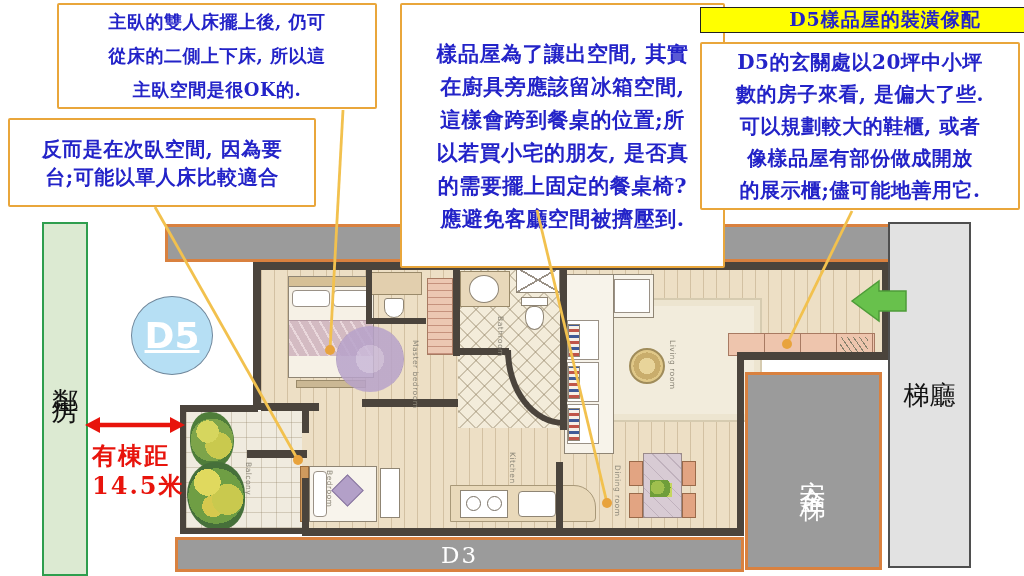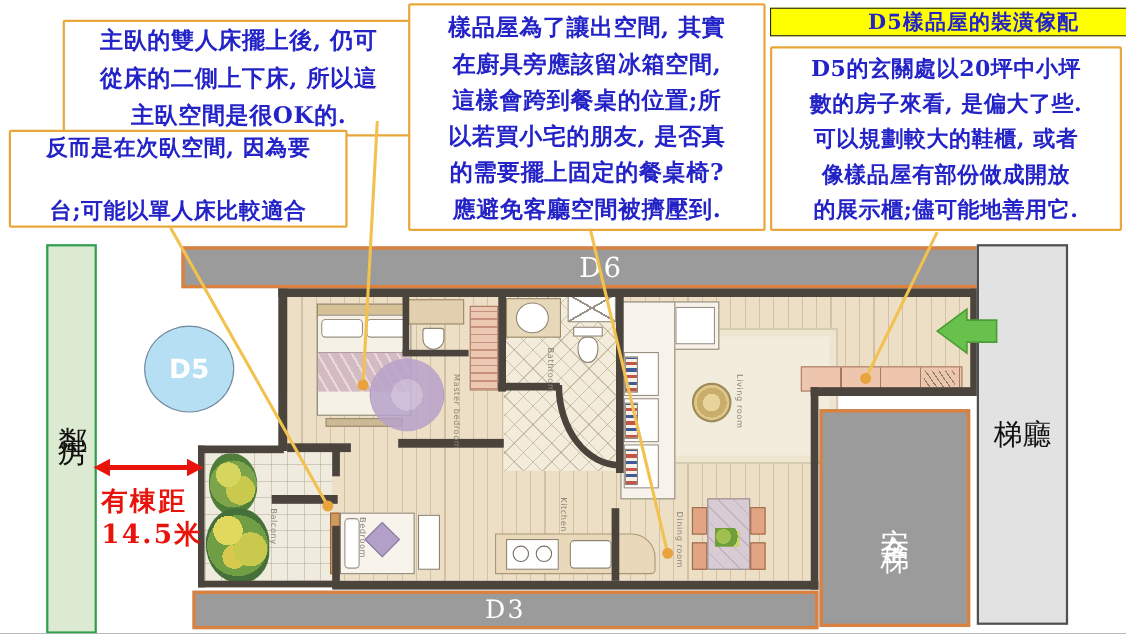--- a/index.html
+++ b/index.html
@@ -40,22 +40,23 @@
     position:absolute; background:#DCEAD2; border:2.5px solid #2E9E4E;
     display:flex; justify-content:center; z-index:6; color:#111;
   }
   #hallway {
     position:absolute; background:#E2E2E2; border:2px solid #4F4F4F;
     display:flex; justify-content:center; z-index:6; color:#111;
   }
   #d5badge {
     position:absolute; background:#B6DFF4; border:1.6px solid #70879B;
     border-radius:50%; display:flex; align-items:center; justify-content:center;
-    color:#fff; font-weight:bold; font-size:24px; z-index:20;
+    color:#fff; font-weight:bold; font-size:36px; z-index:20;
     font-family:"DejaVu Sans","Liberation Sans",sans-serif;
+    text-decoration:underline;
   }
 
   
   .floor-plank {
     position:absolute; background-color:#EDDFC5;
     background-image:repeating-linear-gradient(90deg, rgba(150,123,82,.30) 0 1px, transparent 1px 13px);
     z-index:1;
   }
   .floor-diamond {
     position:absolute; background-color:#F3ECda;
@@ -191,32 +192,32 @@
   <div id="hallway" style="left:888px;top:222px;width:83px;height:346px;align-items:center;font-size:26px;">
     <span>梯廳</span>
   </div>
   <div class="graybar" style="left:745px;top:372px;width:137px;height:198px;font-size:26px;">
     <span class="zone-label-v">安全梯</span>
   </div>
   <div id="d5badge" style="left:131px;top:296px;width:82px;height:79px;">
     <span>D5</span>
   </div>
 
-  <div class="tbox" style="left:57px;top:3px;width:320px;height:106px;font-size:21px;line-height:34px;margin-top:15px;">
+  <div class="tbox" style="left:57px;top:3px;width:320px;height:106px;font-size:18px;line-height:34px;">
     <div>主臥的雙人床擺上後, 仍可</div>
     <div>從床的二側上下床, 所以這</div>
     <div>主臥空間是很OK的.</div>
   </div>
 
-  <div class="tbox" style="left:8px;top:118px;width:308px;height:89px;font-size:20px;line-height:28px;justify-content:space-between;">
+  <div class="tbox" style="left:8px;top:118px;width:308px;height:89px;font-size:20px;line-height:28px;">
     <div>反而是在次臥空間, 因為要</div>
     <div>台;可能以單人床比較適合</div>
   </div>
 
-  <div class="tbox" style="left:371px;top:3px;width:325px;height:207px;font-size:21px;line-height:33px;">
+  <div class="tbox" style="left:400px;top:3px;width:325px;height:265px;font-size:21px;line-height:33px;">
     <div>樣品屋為了讓出空間, 其實</div>
     <div>在廚具旁應該留冰箱空間,</div>
     <div>這樣會跨到餐桌的位置;所</div>
     <div>以若買小宅的朋友, 是否真</div>
     <div>的需要擺上固定的餐桌椅?</div>
     <div>應避免客廳空間被擠壓到.</div>
   </div>
 
   <div class="title-bar" style="left:700px;top:7px;width:370px;height:26px;">
     <span>D5樣品屋的裝潢傢配</span>

